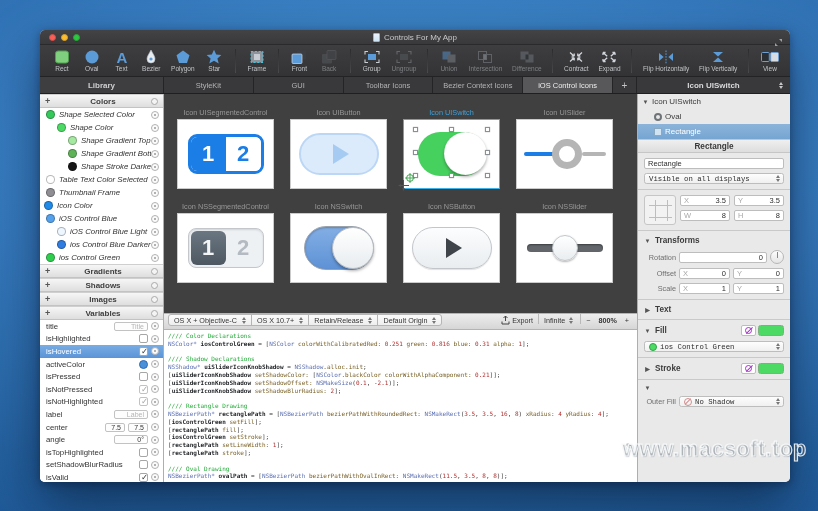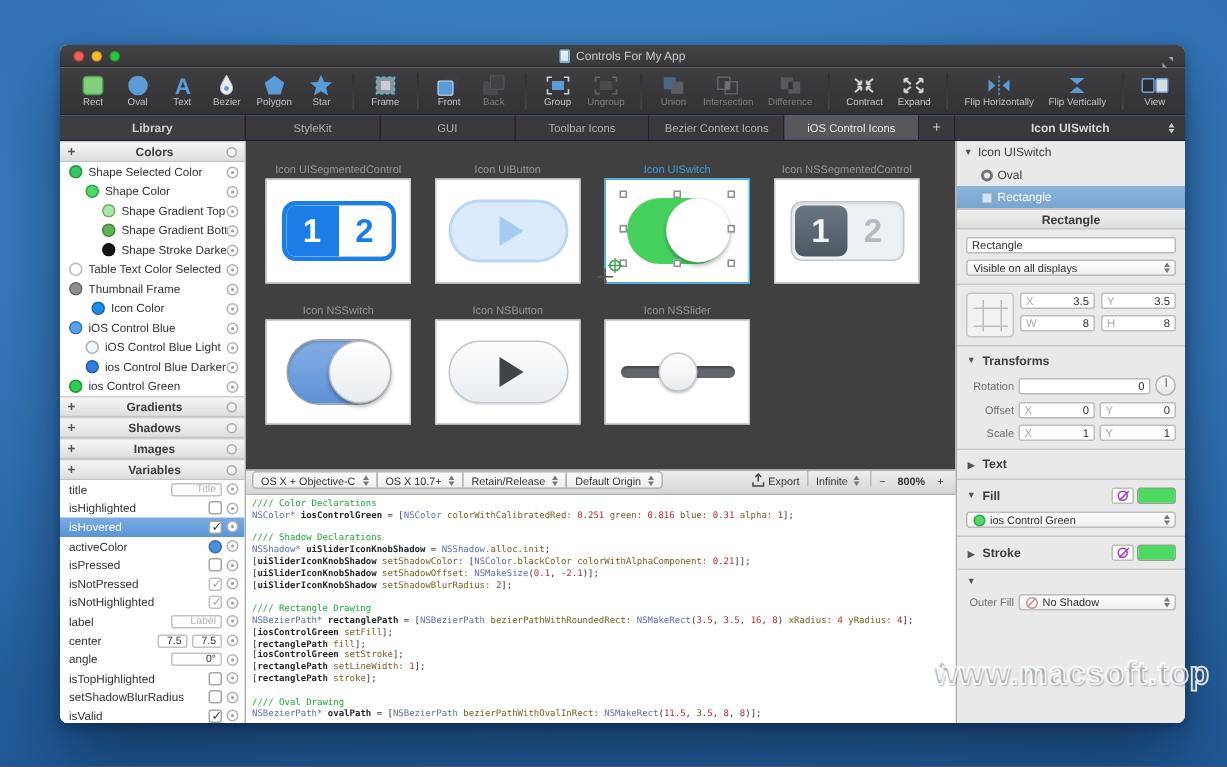--- a/index.html
+++ b/index.html
@@ -48,21 +48,21 @@
   .center{width:473px;display:flex;flex-direction:column;}
   .inspector{width:153px;background:#e9e9e9;border-left:1px solid #aeaeae;font-size:8px;color:#444;overflow:hidden;}
   
   .side-header{height:14px;flex:0 0 14px;background:linear-gradient(#f6f6f6,#dedede);border-top:1px solid #cfcfcf;border-bottom:1px solid #c3c3c3;
     display:flex;align-items:center;padding:0 5px;font-weight:bold;color:#3d3d3d;font-size:8px;}
   .side-header .plus{width:10px;color:#555;font-size:9px;}
   .side-header .htitle{flex:1;text-align:center;}
   .circ{width:7px;height:7px;border:1px solid #a9a9a9;border-radius:50%;background:#f4f4f4;}
   .srow{height:13px;flex:0 0 13px;display:flex;align-items:center;padding:0 4px 0 6px;background:#fff;}
   .srow .dot{width:9px;height:9px;border-radius:50%;border:1px solid rgba(0,0,0,.28);flex:0 0 9px;}
-  .srow .cname{margin-left:4px;flex:1;white-space:nowrap;overflow:hidden;font-size:7.8px;}
+  .srow .cname{margin-left:4px;flex:1;white-space:nowrap;overflow:hidden;font-size:7.8px;font-style:italic;}
   .tgt{width:8px;height:8px;border:1px solid #b2b2b2;border-radius:50%;position:relative;background:#fbfbfb;flex:0 0 8px;}
   .tgt::after{content:'';position:absolute;left:2px;top:2px;width:2px;height:2px;border-radius:50%;background:#9a9a9a;}
   .vrow{height:12.6px;flex:0 0 12.6px;display:flex;align-items:center;padding:0 4px 0 6px;background:#fff;font-size:7.8px;}
   .vrow .vname{flex:1;white-space:nowrap;overflow:hidden;}
   .vrow.sel{background:linear-gradient(#79ace4,#5b94d6);color:#fff;}
   .vfield{min-width:34px;height:9px;border:1px solid #c2c2c2;border-radius:2px;background:#fdfdfd;color:#333;
     font-size:7px;display:flex;align-items:center;justify-content:flex-end;padding:0 3px;margin-right:3px;}
   .vfield.ph{color:#b5b5b5;}
   .vfield.small{min-width:20px;}
   .cb{width:9px;height:9px;border:1px solid #a6a6a6;border-radius:2px;background:#fff;position:relative;margin-right:3px;}
@@ -144,21 +144,21 @@
   .insp-title{height:14px;background:linear-gradient(#efefef,#dddddd);border-top:1px solid #c6c6c6;border-bottom:1px solid #c6c6c6;
     display:flex;align-items:center;justify-content:center;font-weight:bold;color:#3a3a3a;font-size:8.2px;}
   .insp-body{padding:5px 6px 0;}
   .irow{display:flex;align-items:center;margin-bottom:4px;gap:3px;}
   .tfield{height:11px;border:1px solid #bdbdbd;border-radius:2px;background:#fff;display:flex;align-items:center;
     padding:0 3px;font-size:7.5px;color:#2e2e2e;flex:1;}
   .tfield .flabel{color:#a9a9a9;margin-right:auto;}
   .tfield .fval{margin-left:auto;}
   .select{height:11px;border:1px solid #bdbdbd;border-radius:2.5px;background:linear-gradient(#fdfdfd,#f0f0f0);
     display:flex;align-items:center;flex:1;padding:0 1px 0 4px;font-size:7.3px;color:#2e2e2e;gap:3px;}
-  .select .stxt{flex:1;white-space:nowrap;overflow:hidden;}
+  .select .stxt{flex:1;white-space:nowrap;overflow:hidden;font-family:Liberation Mono, monospace;}
   .st{display:inline-flex;flex-direction:column;align-items:center;gap:1px;width:8px;}
   .st i{display:block;width:0;height:0;border-left:2.5px solid transparent;border-right:2.5px solid transparent;}
   .st .up{border-bottom:3px solid #777;}
   .st .dn{border-top:3px solid #777;}
   .insp-cell .st .up{border-bottom-color:#c8c8ca;}
   .insp-cell .st .dn{border-top-color:#c8c8ca;}
   .ilabel{color:#6e6e6e;font-size:7.3px;text-align:right;white-space:nowrap;}
   .corner-grid{width:30px;height:22px;display:grid;grid-template-columns:1fr 1fr;grid-template-rows:1fr 1fr;
     border:1px solid #b9b9b9;border-radius:3px;background:#f7f7f7;overflow:hidden;flex:0 0 30px;}
   .corner-grid b{border:0.5px solid #cfcfcf;}
@@ -450,21 +450,21 @@
           <div class="srow" style="padding-left: 6px;">
             <span class="dot" style="background: rgb(255, 255, 255);"></span>
             <span class="cname">Table Text Color Selected</span>
             <span class="tgt"></span>
           </div>
           <div class="srow" style="padding-left: 6px;">
             <span class="dot" style="background: rgb(142, 142, 147);"></span>
             <span class="cname">Thumbnail Frame</span>
             <span class="tgt"></span>
           </div>
-          <div class="srow" style="padding-left: 21px; justify-content: flex-end;">
+          <div class="srow" style="padding-left: 4px; justify-content: flex-end;">
             <span class="dot" style="background: rgb(31, 138, 232);"></span>
             <span class="cname">Icon Color</span>
             <span class="tgt"></span>
           </div>
           <div class="srow" style="padding-left: 6px;">
             <span class="dot" style="background: rgb(85, 161, 236);"></span>
             <span class="cname">iOS Control Blue</span>
             <span class="tgt"></span>
           </div>
           <div class="srow" style="padding-left: 17px;">
@@ -611,20 +611,30 @@
                   </svg></span>
                 <span class="axes"><svg width="11" height="11">
                     <line x1="1" y1="5.5" x2="11" y2="5.5" stroke="#555"></line>
                     <line x1="5.5" y1="0" x2="5.5" y2="10" stroke="#555"></line>
                     <polygon points="0,5.5 3,4.2 3,6.8" fill="#555"></polygon>
                     <polygon points="5.5,11 4.2,8 6.8,8" fill="#555"></polygon>
                   </svg></span>
               </div>
             </div>
             <div class="cell">
+              <div class="clabel">Icon UISlider</div>
+              <div class="board">
+                <div class="uislider">
+                  <span class="lblue"></span>
+                  <span class="ring"></span>
+                  <span class="lgray"></span>
+                </div>
+              </div>
+            </div>
+            <div class="cell">
               <div class="clabel">Icon NSSegmentedControl</div>
               <div class="board">
                 <div class="seg ns">
                   <span class="s1">1</span>
                   <span class="s2">2</span>
                 </div>
               </div>
             </div>
             <div class="cell">
               <div class="clabel">Icon NSSwitch</div>

